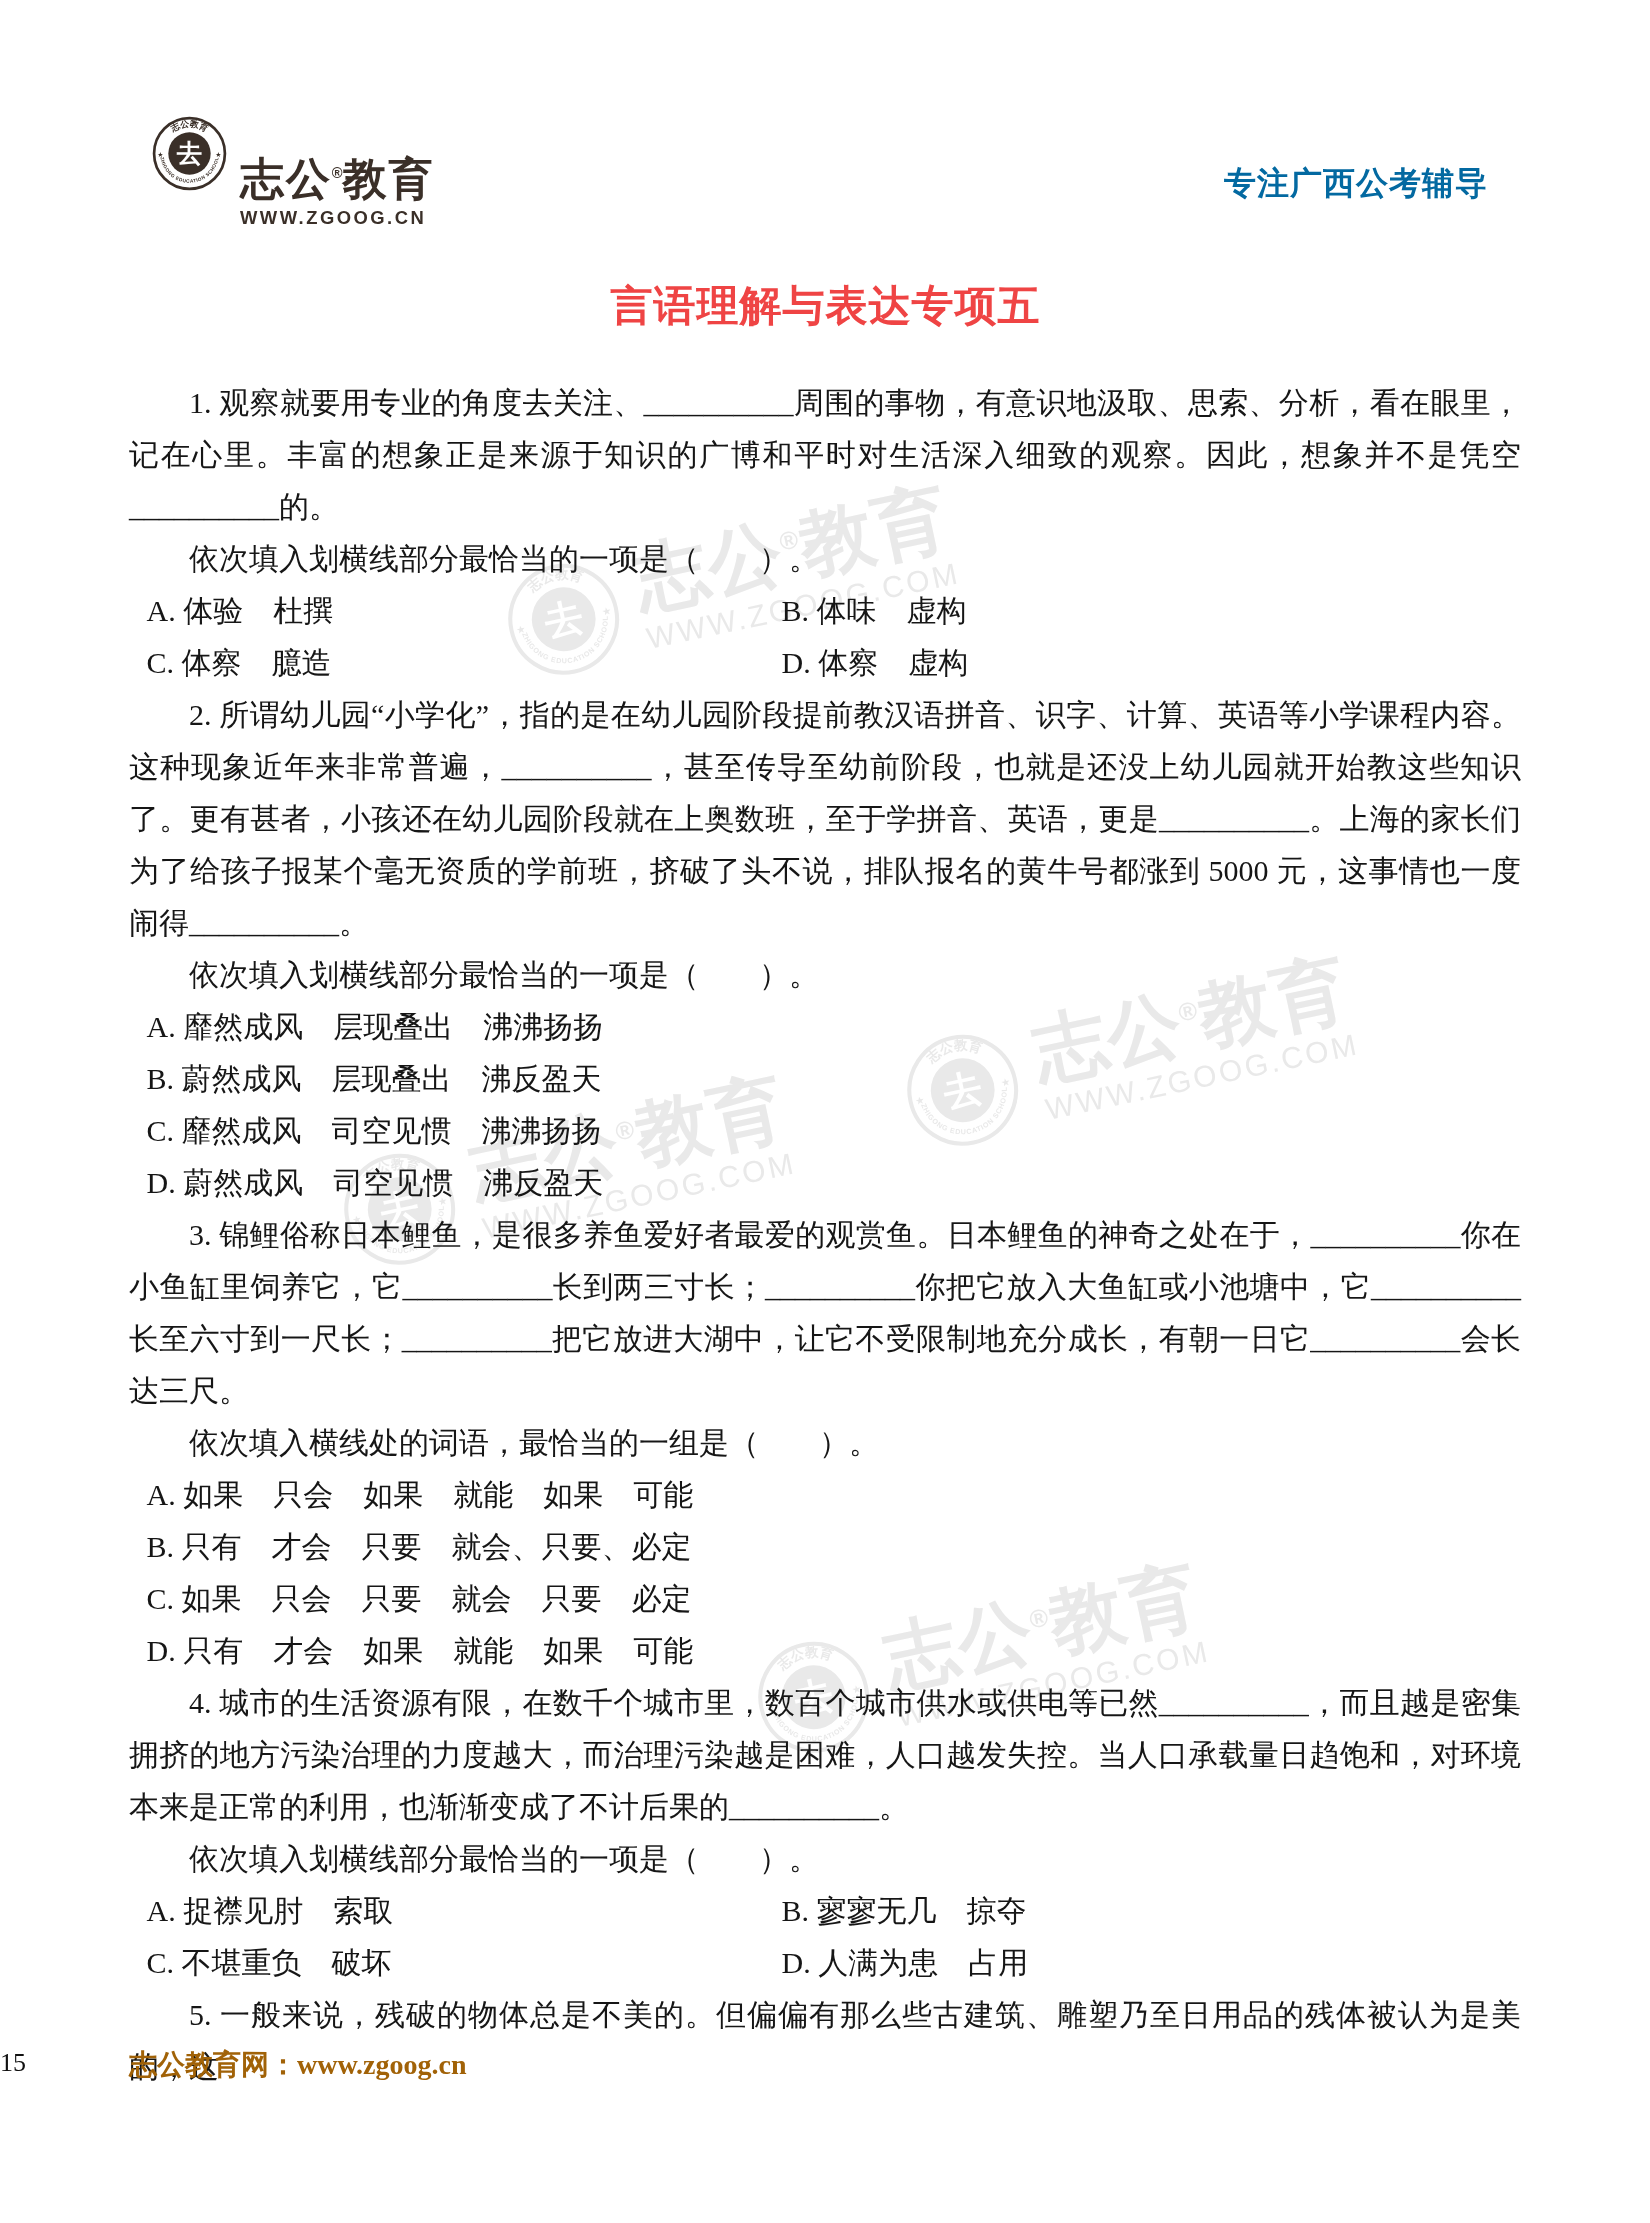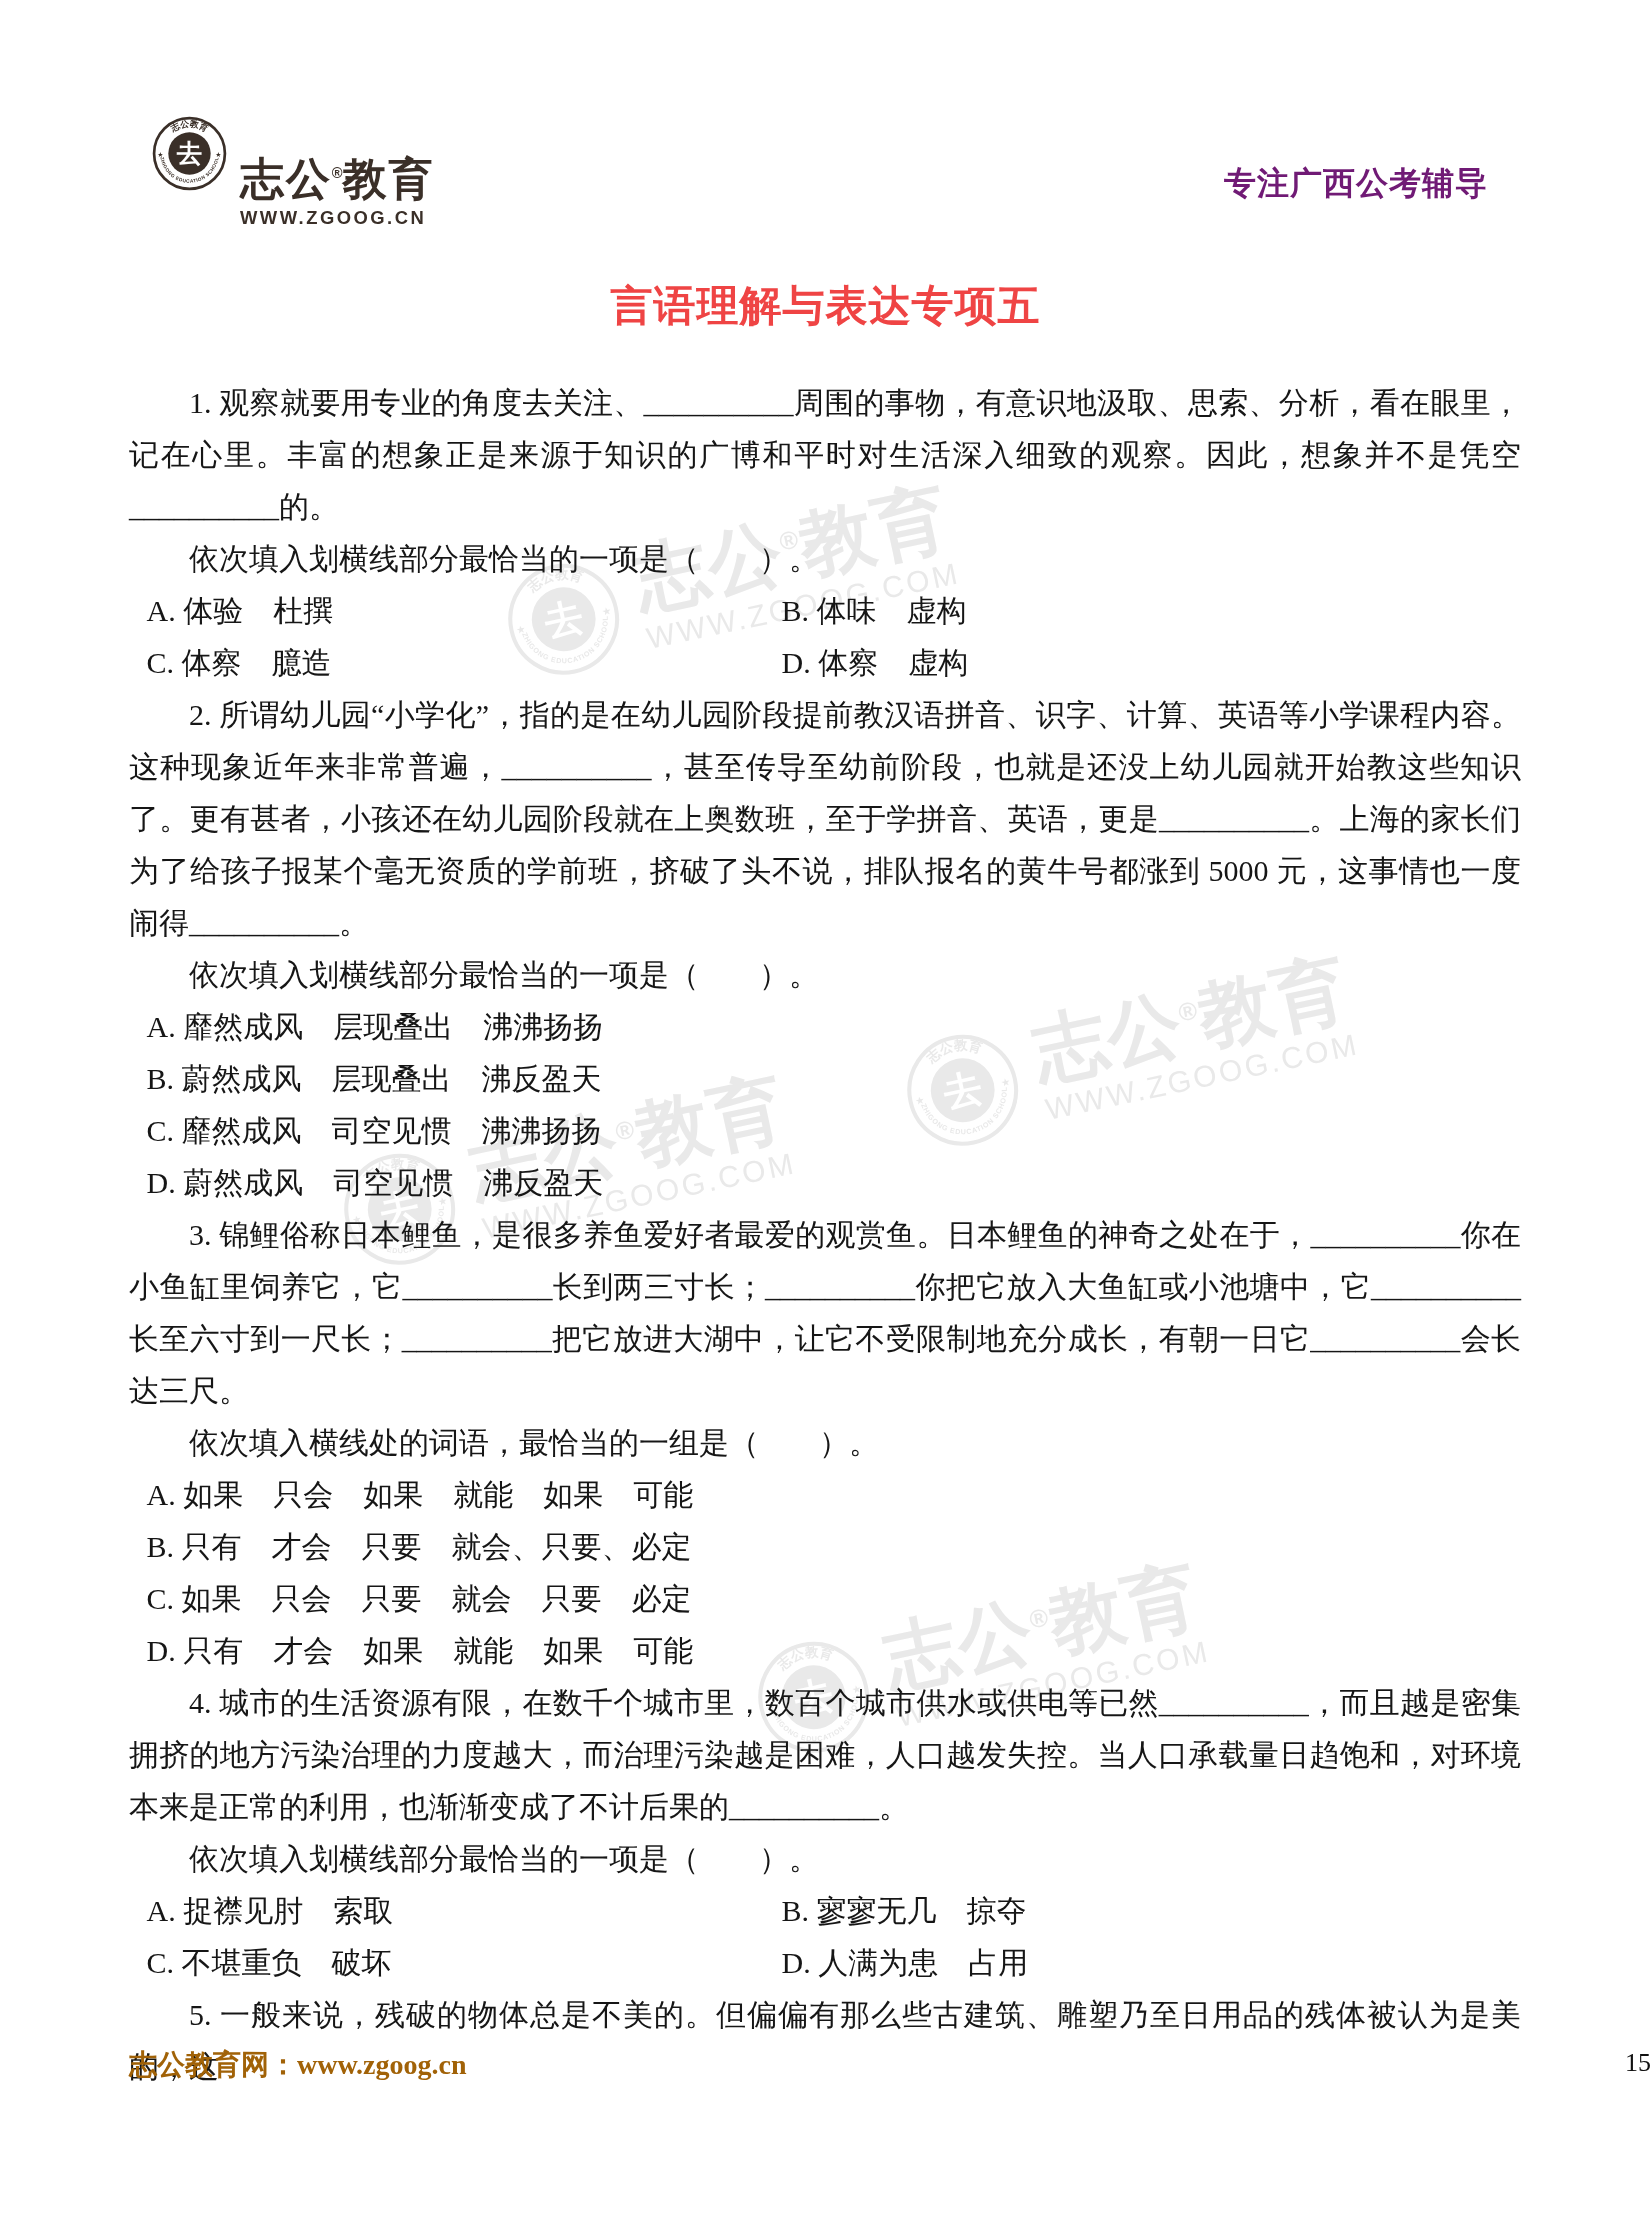--- a/index.html
+++ b/index.html
@@ -31,21 +31,21 @@
     font-family:"Liberation Sans","DejaVu Sans",sans-serif; font-weight:bold;
     font-size:44px; line-height:50px; letter-spacing:1.9px; white-space:nowrap;margin-top:40px;
   }
   .brand-line sup { font-size:14.6px; line-height:0; letter-spacing:0; }
   .brand-site {
     font-family:"Liberation Sans","DejaVu Sans",sans-serif; font-weight:bold;
     font-size:18.4px; letter-spacing:2.5px; margin-top:3px; white-space:nowrap;
   }
   .tagline {
     position:absolute; right:163px; top:162px; z-index:1;
-    font-size:32px; font-weight:bold; letter-spacing:1px; color:#701a75; white-space:nowrap;
+    font-size:32px; font-weight:bold; letter-spacing:1px; color:#0369a1; white-space:nowrap;
   }
   
   .doc-title {
     position:absolute; left:0; right:0; top:278px; z-index:1; text-align:center;
     font-family:"Liberation Sans","DejaVu Sans",sans-serif;
     font-size:42px; font-weight:bold; color:#ef4444; letter-spacing:1px;
   }
   
   .content {
     position:absolute; left:129px; width:1392px; top:377px; z-index:1;
@@ -56,21 +56,21 @@
   .opt-row { display:flex; padding-left:17.5px; }
   .opt-left { width:635px; flex:none; }
   .opt-line { padding-left:17.5px; }
   
   .footer-site {
     position:absolute; left:129px; top:2046px; z-index:1;
     font-size:28px; font-weight:bold; color:#a16207; white-space:nowrap;
   }
   .footer-page {
     position:absolute; left:0; right:0; top:2048px; z-index:1;
-    text-align:right; font-size:26px; color:#111;
+    text-align:left; font-size:26px; color:#111;
   }
 </style>
 </head>
 <body>
 
 <svg width="0" height="0" style="position:absolute" aria-hidden="true">
   <defs>
     <symbol id="seal" viewBox="0 0 100 100">
       <circle cx="50" cy="50" r="46" fill="none" stroke="currentColor" stroke-width="3.5"></circle>
       <circle cx="50" cy="50" r="27.5" fill="currentColor"></circle>

